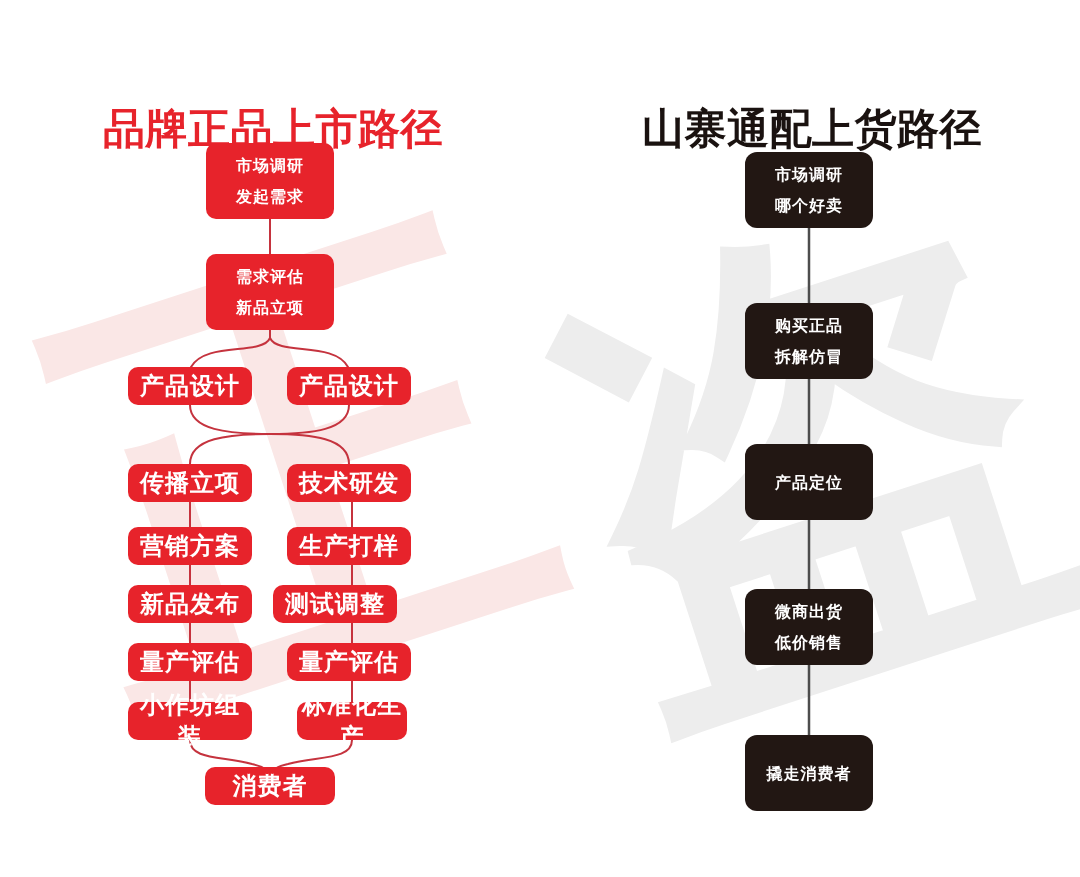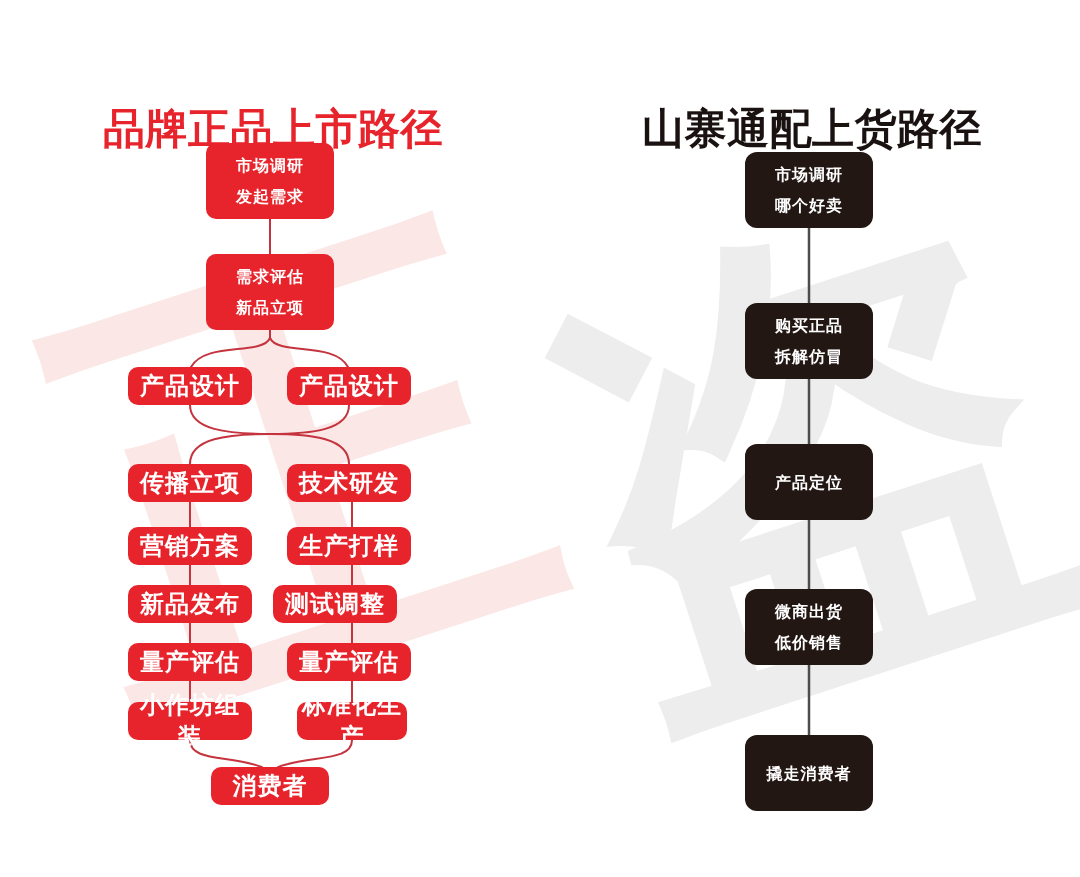--- a/index.html
+++ b/index.html
@@ -85,21 +85,21 @@
   <div class="node red short" style="left:190px;top:464px">传播立项</div>
   <div class="node red short" style="left:349px;top:464px">技术研发</div>
   <div class="node red short" style="left:190px;top:527px">营销方案</div>
   <div class="node red short" style="left:349px;top:527px">生产打样</div>
   <div class="node red short" style="left:190px;top:585px">新品发布</div>
   <div class="node red short" style="left:335px;top:585px">测试调整</div>
   <div class="node red short" style="left:190px;top:643px">量产评估</div>
   <div class="node red short" style="left:349px;top:643px">量产评估</div>
   <div class="node red short" style="left:190px;top:702px">小作坊组装</div>
   <div class="node red short" style="left:352px;top:702px;width:110px">标准化生产</div>
-  <div class="node red short" style="left:270px;top:767px;width:118px">消费者</div>
+  <div class="node red short" style="left:270px;top:767px;width:130px">消费者</div>
 
   <div class="node black tall" style="left:809px;top:152px">市场调研
 哪个好卖</div>
   <div class="node black tall" style="left:809px;top:303px">购买正品
 拆解仿冒</div>
   <div class="node black tall" style="left:809px;top:444px">产品定位</div>
   <div class="node black tall" style="left:809px;top:589px">微商出货
 低价销售</div>
   <div class="node black tall" style="left:809px;top:735px">撬走消费者</div>
 

